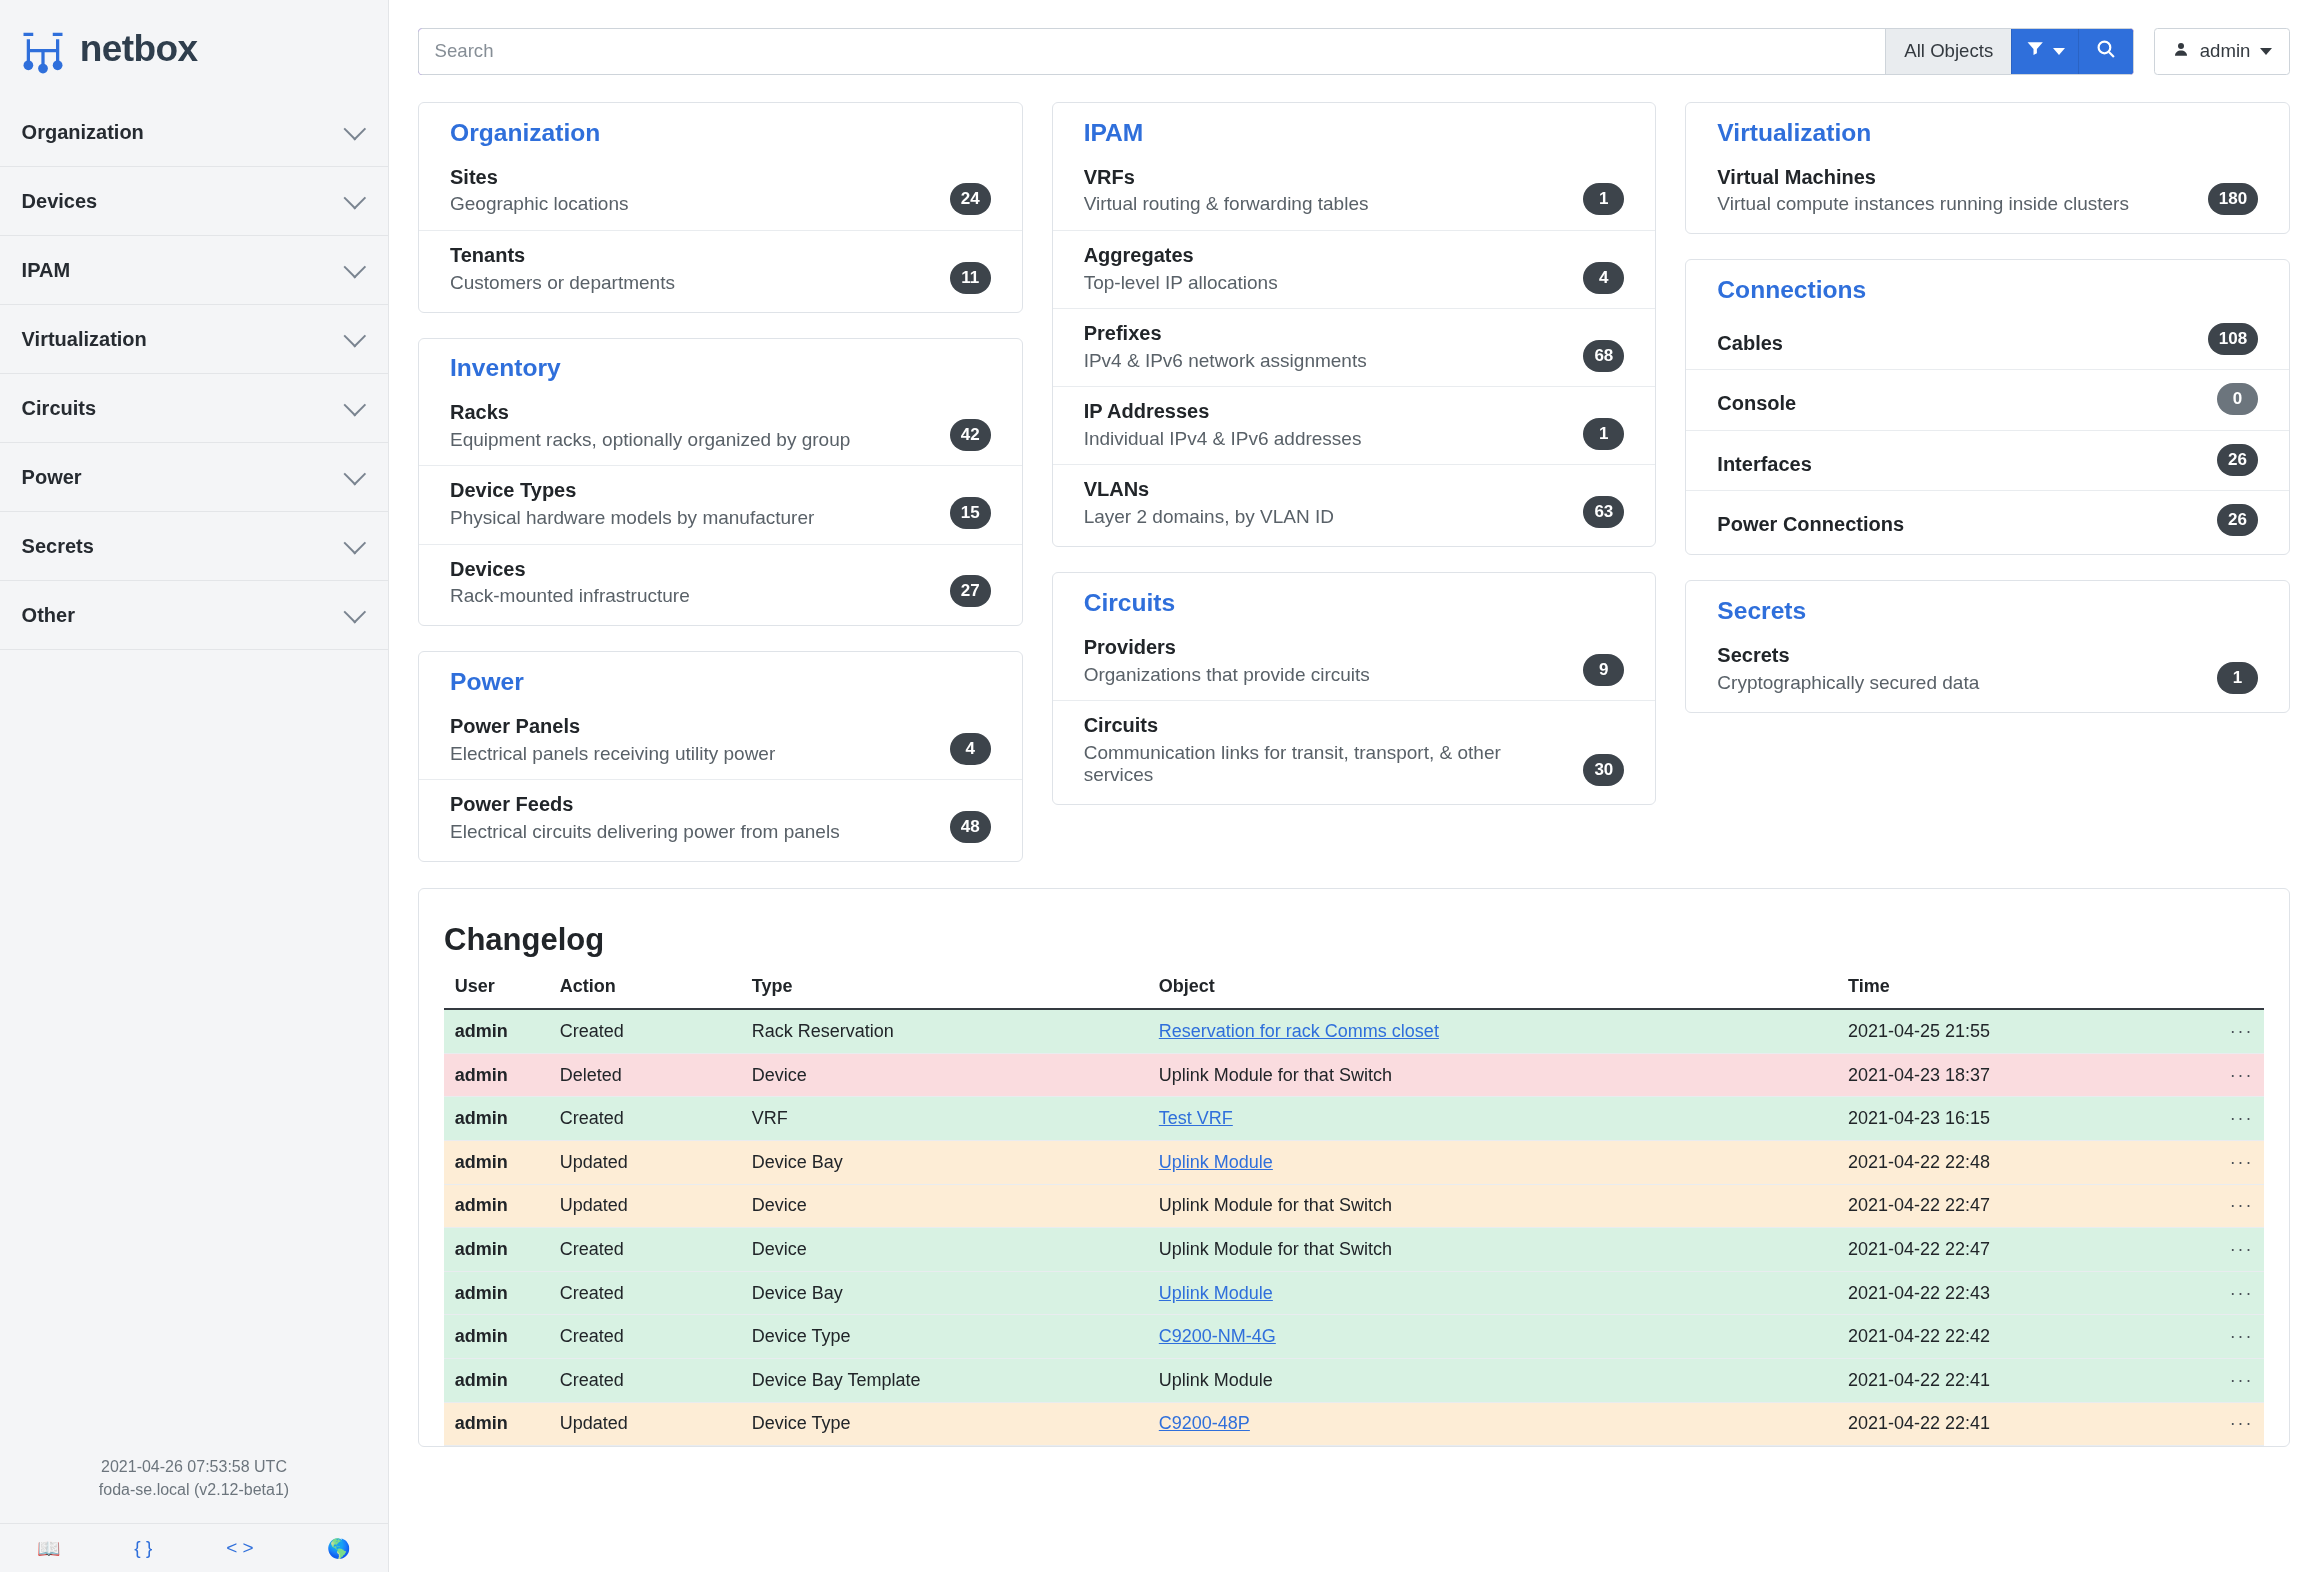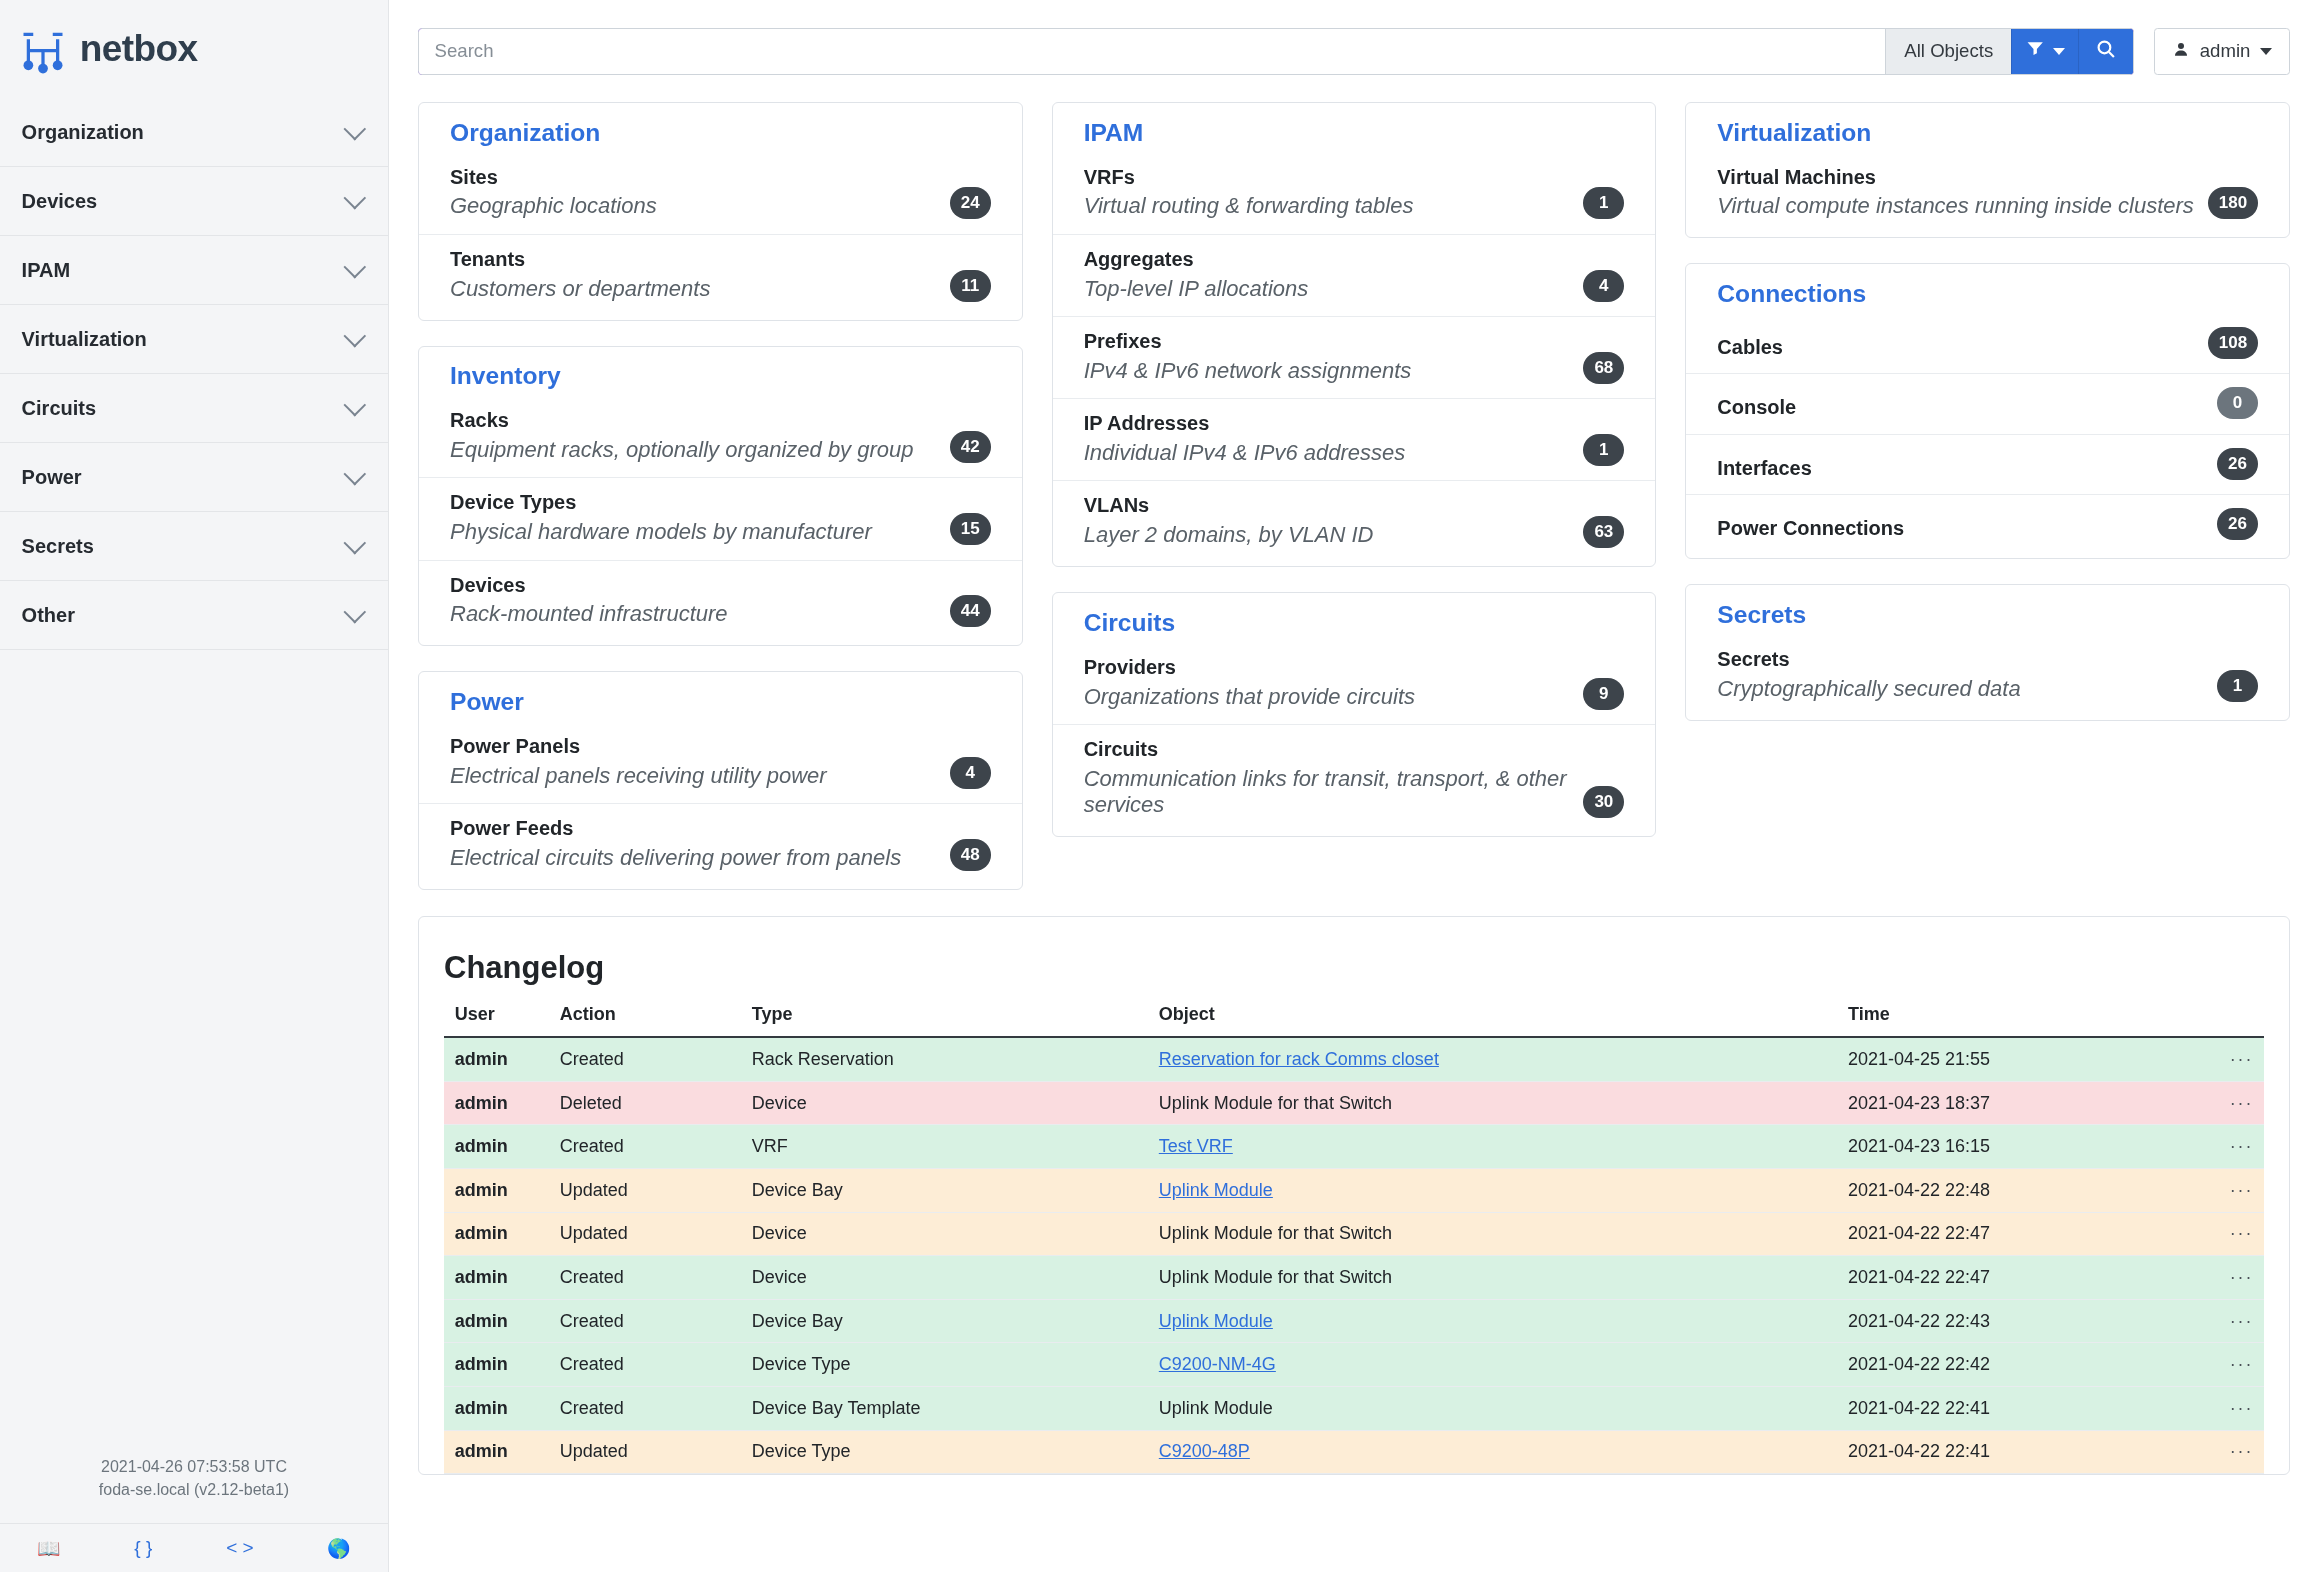--- a/index.html
+++ b/index.html
@@ -184,21 +184,21 @@
     display: flex;
     align-items: flex-end;
     justify-content: space-between;
     padding: 13px 31px 14.4px 31px;
     border-bottom: 0.6px solid #e9ecef;
     cursor: pointer;
   }
   .card .row:last-child { border-bottom: 0; }
   .row-main { display: flex; flex-direction: column; gap: 4.8px; }
   .row-label { font-size: 20px; font-weight: 700; color: #212529; }
-  .row-desc { font-size: 22px; color: #596168; font-style: italic; }
+  .row-desc { font-size: 19px; color: #596168; }
   .badge {
     min-width: 41px;
     height: 32px;
     padding: 0 10.8px;
     border-radius: 16px;
     background: #3d444b;
     color: #fff;
     font-size: 17px;
     font-weight: 700;
     display: flex;
@@ -393,21 +393,21 @@
                 <span class="row-label">Device Types</span>
                 <span class="row-desc">Physical hardware models by manufacturer</span>
               </div>
               <span class="badge">15</span>
             </div>
             <div class="row">
               <div class="row-main">
                 <span class="row-label">Devices</span>
                 <span class="row-desc">Rack-mounted infrastructure</span>
               </div>
-              <span class="badge">44</span>
+              <span class="badge">27</span>
             </div>
           </div>
 
           <div class="card">
             <div class="card-title">Power</div>
             <div class="row">
               <div class="row-main">
                 <span class="row-label">Power Panels</span>
                 <span class="row-desc">Electrical panels receiving utility power</span>
               </div>

